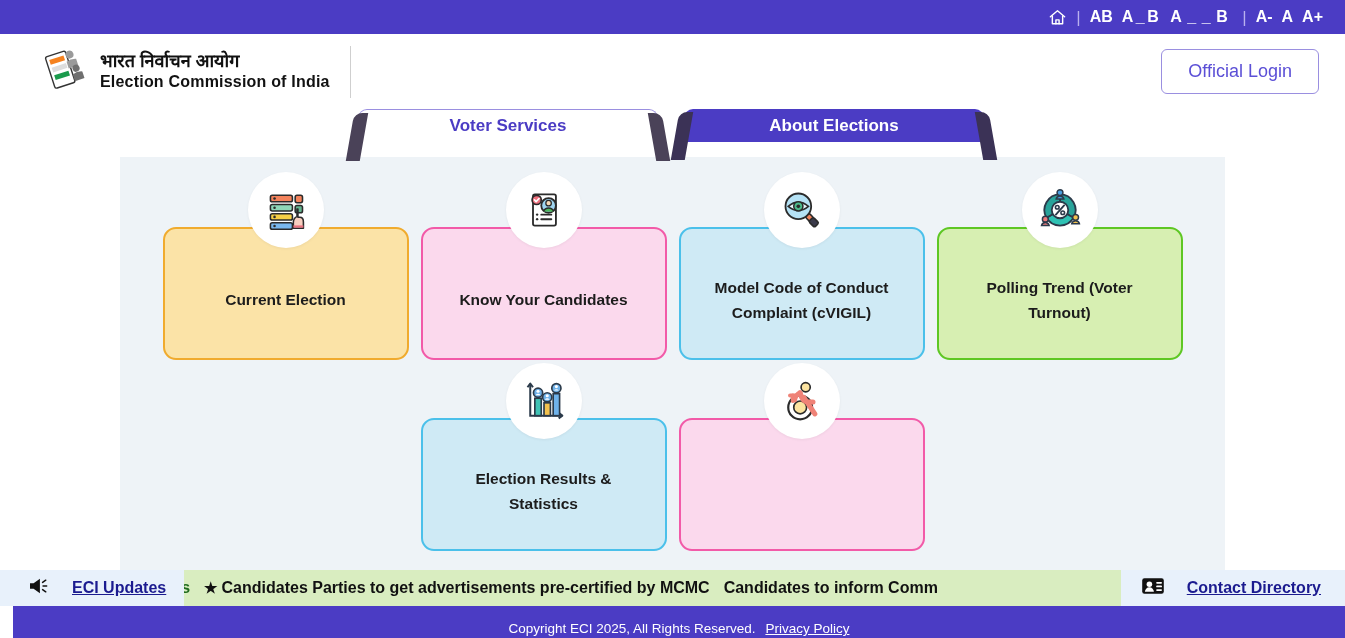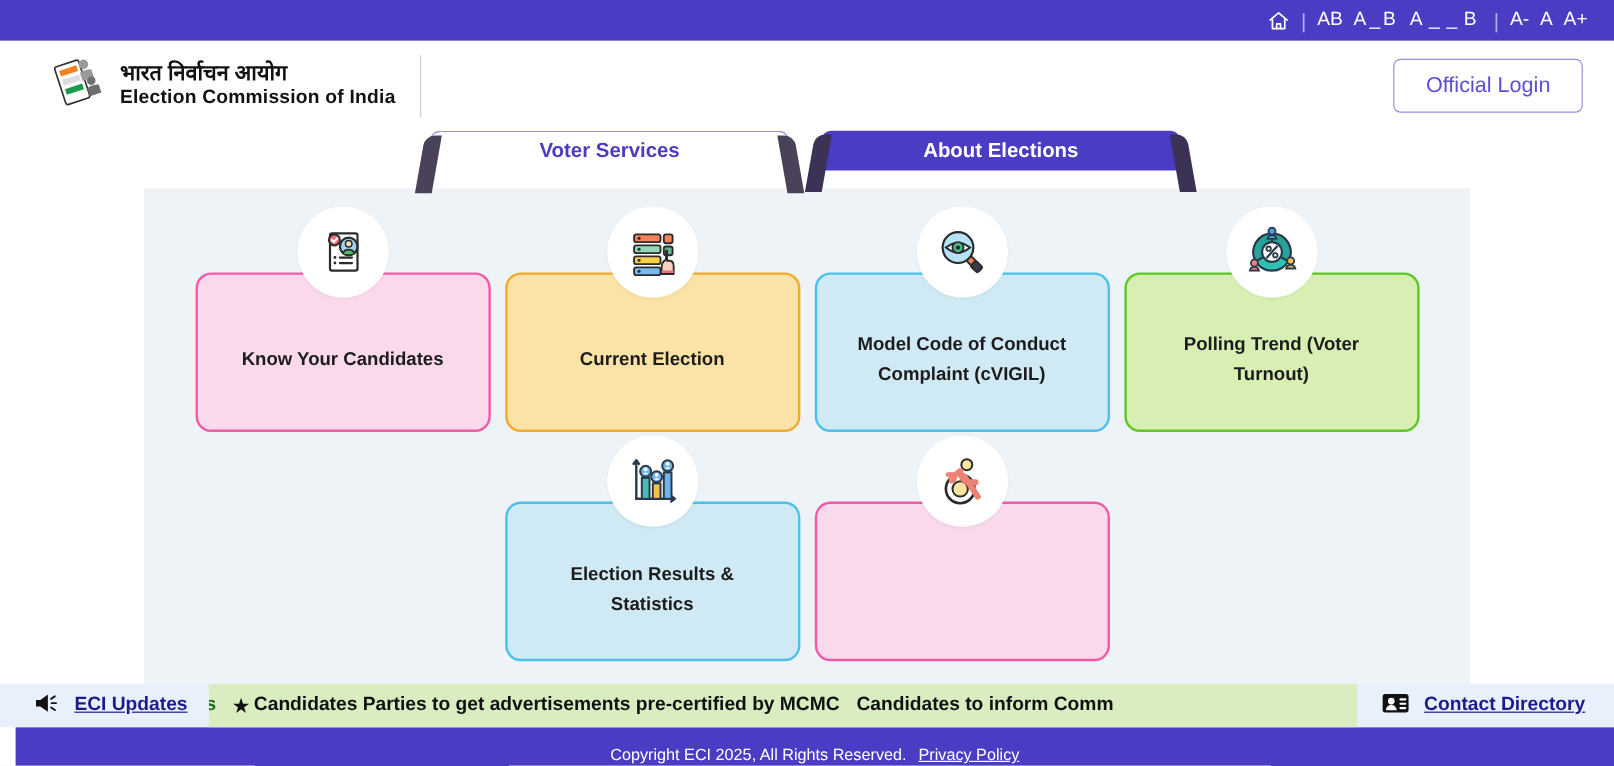--- a/index.html
+++ b/index.html
@@ -18,21 +18,21 @@
     align-items: center;
     justify-content: flex-end;
     padding-right: 22px;
     color: #ffffff;
   }
   .topbar-inner { display: flex; align-items: center; gap: 9px; }
   .home-ico { width: 19px; height: 19px; display: block; }
   .tb-sep { color: #b9b0ee; font-size: 17px; line-height: 1; }
   .tb-item {
     font-size: 16px; color: #ffffff; cursor: pointer;
-    letter-spacing: 0px; white-space: pre;
+    letter-spacing: 0px; white-space: pre; font-weight: bold;
   }
   .tb-ls1 { letter-spacing: 2.5px; }
   .tb-ls2 { letter-spacing: 5.5px; }
 
   
   .header {
     height: 75px;
     display: flex;
     align-items: center;
     padding: 0 26px 0 38px;
@@ -145,21 +145,21 @@
   .ticker {
     position: absolute;
     left: 0; right: 0; bottom: 32px;
     height: 36px;
     background: #e8f1fb;
     display: flex;
     align-items: center;
     z-index: 5;
   }
   .ticker-left, .ticker-right {
-    display: flex; align-items: center; gap: 12px;
+    display: flex; align-items: center; gap: 22px;
     flex: none; padding: 0 20px;
     background: #e8f1fb;
     z-index: 2;
     text-align: right;
   }
   .ticker-left { padding-left: 28px; padding-right: 18px; }
   .ticker-right { margin-left: auto; padding-right: 24px; }
   .ticker-link {
     font-size: 16px; font-weight: bold; color: #1b1b8f;
     text-decoration: underline; cursor: pointer; white-space: nowrap;
@@ -267,56 +267,56 @@
       <span class="wing right"></span>
       <span>About Elections</span>
     </div>
   </div>
 </div>
 
 <div class="panel">
 
   <div class="grid-row row1">
 
-    <div class="card" style="background:#fbd9ed;border-color:#f25aa8">
-      <div class="badge">
-        <svg viewBox="0 0 48 48">
-          <rect x="12" y="7" width="25" height="34" rx="2" fill="#fff" stroke="#2b2b2b" stroke-width="2"></rect>
-          <circle cx="29" cy="19" r="8" fill="#9fd5f0" stroke="#2b2b2b" stroke-width="2"></circle>
-          <circle cx="29" cy="16.5" r="3" fill="#f7d9b6" stroke="#2b2b2b" stroke-width="1.4"></circle>
-          <path d="M23.5 25.5 a6 6 0 0 1 11 0" fill="#4cbb5b" stroke="#2b2b2b" stroke-width="1.6"></path>
-          <circle cx="16" cy="13" r="5" fill="#f0707e" stroke="#2b2b2b" stroke-width="1.8"></circle>
-          <path d="M13.6 13 l1.8 1.9 l3.2 -3.4" stroke="#fff" stroke-width="1.8" fill="none" stroke-linecap="round" stroke-linejoin="round"></path>
-          <circle cx="16.5" cy="29" r="1.3" fill="#2b2b2b"></circle>
-          <rect x="20" y="28.1" width="13" height="2" rx="1" fill="#2b2b2b"></rect>
-          <circle cx="16.5" cy="34" r="1.3" fill="#2b2b2b"></circle>
-          <rect x="20" y="33.1" width="13" height="2" rx="1" fill="#2b2b2b"></rect>
-        </svg>
-      </div>
-      <div class="card-label">Know Your Candidates</div>
-    </div>
-
     <div class="card" style="background:#fbe3a7;border-color:#f0ab2e">
       <div class="badge">
         <svg viewBox="0 0 48 48">
           <rect x="7" y="8" width="24" height="7" rx="2" fill="#f4835c" stroke="#2b2b2b" stroke-width="1.7"></rect>
           <rect x="7" y="18" width="24" height="7" rx="2" fill="#8fd8b8" stroke="#2b2b2b" stroke-width="1.7"></rect>
           <rect x="7" y="28" width="24" height="7" rx="2" fill="#f7d046" stroke="#2b2b2b" stroke-width="1.7"></rect>
           <rect x="7" y="38" width="24" height="7" rx="2" fill="#7ab8ee" stroke="#2b2b2b" stroke-width="1.7"></rect>
           <circle cx="11.5" cy="11.5" r="1.4" fill="#2b2b2b"></circle>
           <circle cx="11.5" cy="21.5" r="1.4" fill="#2b2b2b"></circle>
           <circle cx="11.5" cy="31.5" r="1.4" fill="#2b2b2b"></circle>
           <circle cx="11.5" cy="41.5" r="1.4" fill="#2b2b2b"></circle>
           <rect x="34" y="8" width="8" height="8" rx="2" fill="#f4835c" stroke="#2b2b2b" stroke-width="1.7"></rect>
           <rect x="34" y="19" width="8" height="8" rx="2" fill="#63b58f" stroke="#2b2b2b" stroke-width="1.7"></rect>
           <path d="M36 23 v8 q-4 2 -4 7 v6 h11 v-7 q0 -5 -4 -5 h-2 v-9 a1.6 1.6 0 0 0 -1 0 z" fill="#f9cfc0" stroke="#2b2b2b" stroke-width="1.7" stroke-linejoin="round"></path>
           <path d="M32 42 h11" stroke="#e8707e" stroke-width="2.4"></path>
         </svg>
       </div>
       <div class="card-label">Current Election</div>
+    </div>
+
+    <div class="card" style="background:#fbd9ed;border-color:#f25aa8">
+      <div class="badge">
+        <svg viewBox="0 0 48 48">
+          <rect x="12" y="7" width="25" height="34" rx="2" fill="#fff" stroke="#2b2b2b" stroke-width="2"></rect>
+          <circle cx="29" cy="19" r="8" fill="#9fd5f0" stroke="#2b2b2b" stroke-width="2"></circle>
+          <circle cx="29" cy="16.5" r="3" fill="#f7d9b6" stroke="#2b2b2b" stroke-width="1.4"></circle>
+          <path d="M23.5 25.5 a6 6 0 0 1 11 0" fill="#4cbb5b" stroke="#2b2b2b" stroke-width="1.6"></path>
+          <circle cx="16" cy="13" r="5" fill="#f0707e" stroke="#2b2b2b" stroke-width="1.8"></circle>
+          <path d="M13.6 13 l1.8 1.9 l3.2 -3.4" stroke="#fff" stroke-width="1.8" fill="none" stroke-linecap="round" stroke-linejoin="round"></path>
+          <circle cx="16.5" cy="29" r="1.3" fill="#2b2b2b"></circle>
+          <rect x="20" y="28.1" width="13" height="2" rx="1" fill="#2b2b2b"></rect>
+          <circle cx="16.5" cy="34" r="1.3" fill="#2b2b2b"></circle>
+          <rect x="20" y="33.1" width="13" height="2" rx="1" fill="#2b2b2b"></rect>
+        </svg>
+      </div>
+      <div class="card-label">Know Your Candidates</div>
     </div>
 
     <div class="card" style="background:#cfeaf5;border-color:#4bc0ea">
       <div class="badge">
         <svg viewBox="0 0 48 48">
           <circle cx="20" cy="20" r="14" fill="#b5e2f5" stroke="#2b2b2b" stroke-width="2"></circle>
           <path d="M9 20 q11 -9 22 0 q-11 9 -22 0 z" fill="#e9f7fd" stroke="#2b2b2b" stroke-width="1.8"></path>
           <circle cx="20" cy="20" r="5" fill="#4cbb8b" stroke="#2b2b2b" stroke-width="1.7"></circle>
           <circle cx="20" cy="20" r="2" fill="#2b2b2b"></circle>
           <rect x="29" y="29" width="6" height="7" rx="1.5" transform="rotate(-45 32 32)" fill="#f4835c" stroke="#2b2b2b" stroke-width="1.7"></rect>

